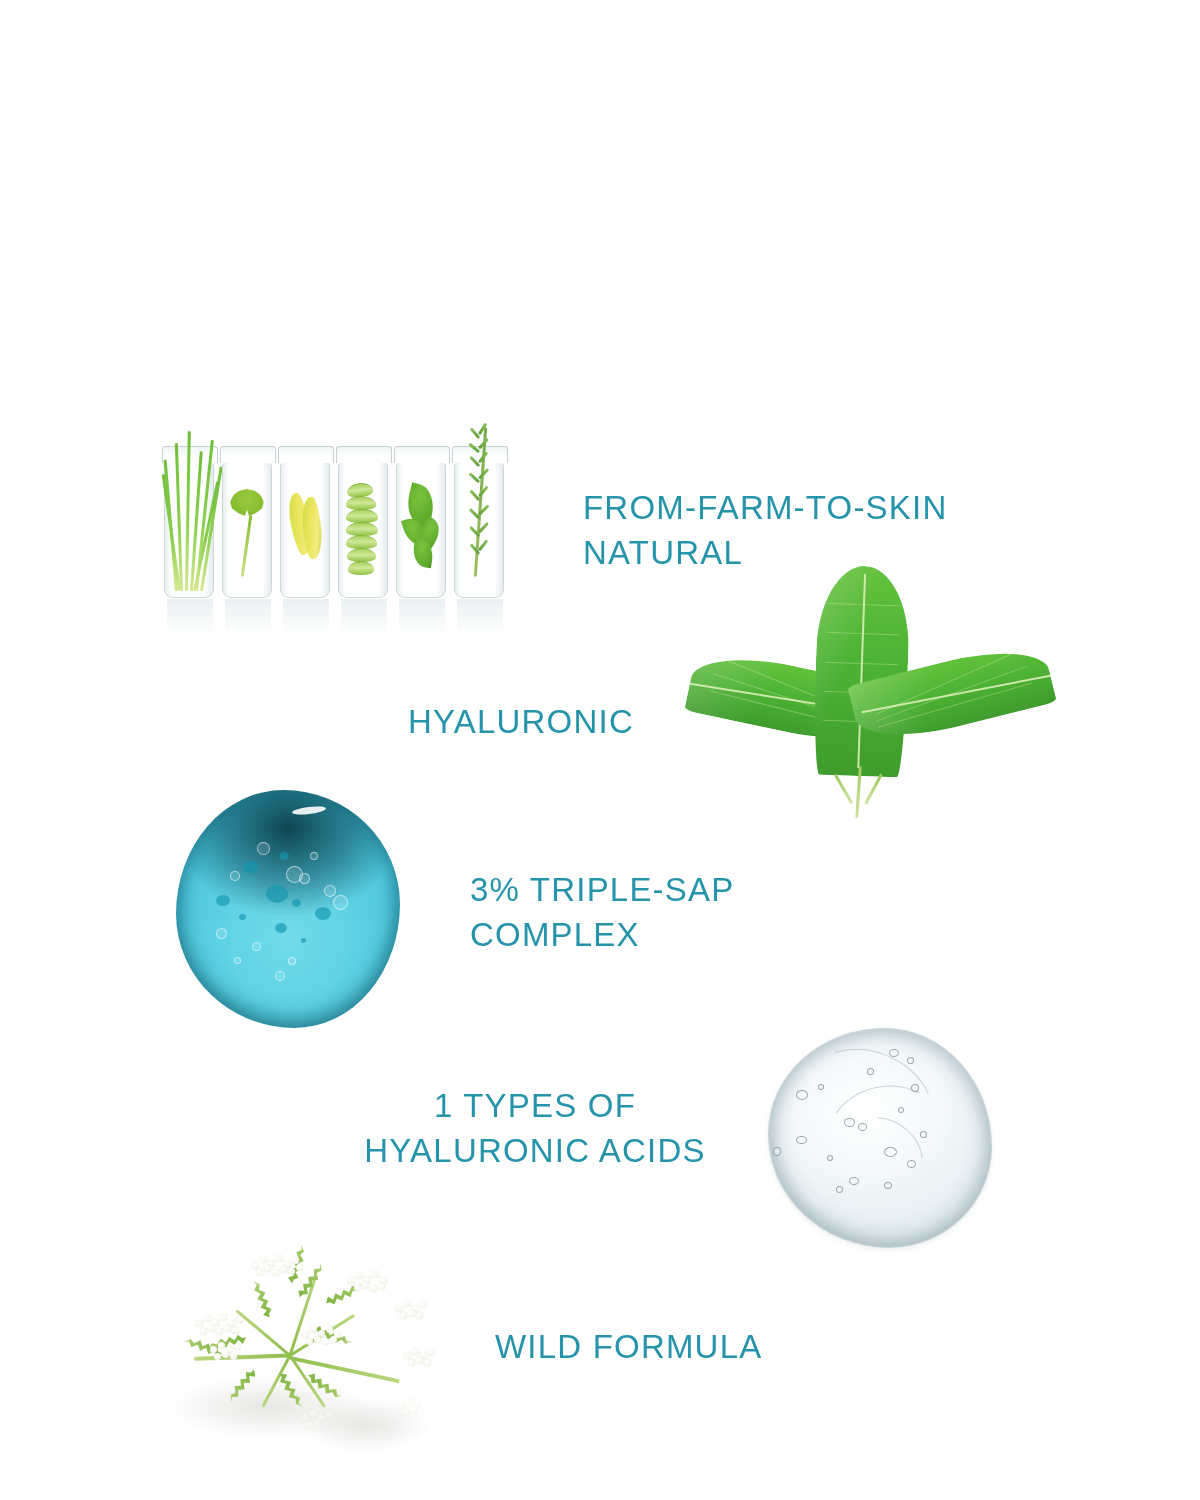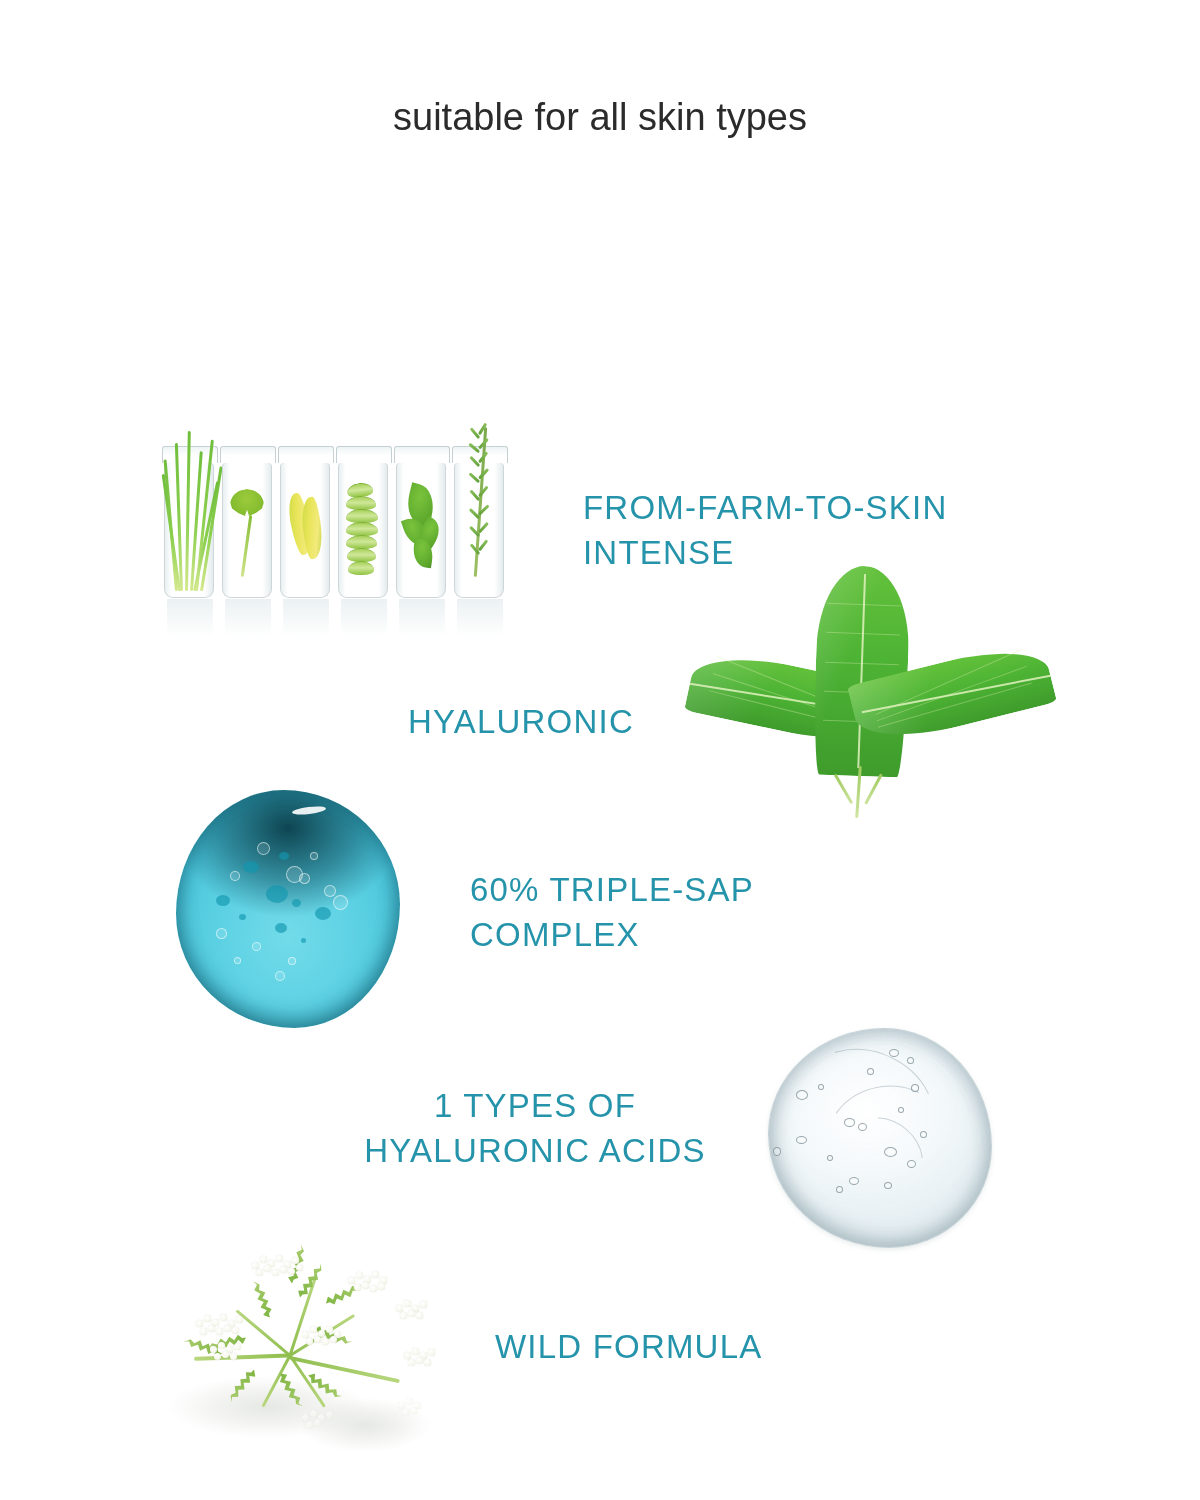--- a/index.html
+++ b/index.html
@@ -299,21 +299,20 @@
     background: radial-gradient(ellipse at 50% 50%, rgba(195,200,190,.42), rgba(255,255,255,0) 72%);
   }
 </style>
 </head>
 <body>
 
 <div class="header">
   <h1 class="headline">
   </h1>
   <p class="subhead">
-    <span class="s2">suitable for all skin types</span>
   </p>
 </div>
 
 <div class="vials">
 
   <div class="vial" style="left:4px;">
     <div class="content">
       <i class="blade" style="left:10px; height:132px; transform:rotate(-5deg);"></i>
       <i class="blade" style="left:15px; height:148px; transform:rotate(-2deg);"></i>
       <i class="blade" style="left:20px; height:160px; transform:rotate(1deg);"></i>
@@ -377,21 +376,21 @@
       <i class="needle" style="left:24px; top:54px;  transform:rotate(-136deg);"></i>
       <i class="needle" style="left:24px; top:68px;  transform:rotate(-48deg);"></i>
       <i class="needle" style="left:24px; top:72px;  transform:rotate(-134deg);"></i>
       <i class="needle" style="left:24px; top:86px;  transform:rotate(-52deg);"></i>
       <i class="needle" style="left:24px; top:90px;  transform:rotate(-130deg);"></i>
     </div>
   </div>
 </div>
 
 <div class="ing-label" id="label-farm">FROM-FARM-TO-SKIN
-INTENSE</div>
+NATURAL</div>
 
 <div class="leaves">
 
   <div class="leaf" style="left:10px; top:105px; width:200px; height:66px; transform:rotate(12deg); border-radius:50% 6% 50% 6%;">
     <i class="midrib" style="left:0; top:50%; width:96%; height:1.6px; margin:0; transform:rotate(-3deg);"></i>
     <i class="vein" style="top:30%; transform:rotate(10deg);"></i>
     <i class="vein" style="top:48%; transform:rotate(6deg);"></i>
     <i class="vein" style="top:66%; transform:rotate(2deg);"></i>
   </div>
 
@@ -436,21 +435,21 @@
   <i class="bub" style="left:66%; top:40%; width:10px; height:10px;"></i>
   <i class="bub" style="left:70%; top:44%; width:13px; height:13px;"></i>
   <i class="bub" style="left:18%; top:58%; width:9px;  height:9px;"></i>
   <i class="bub" style="left:34%; top:64%; width:7px;  height:7px;"></i>
   <i class="bub" style="left:50%; top:70%; width:6px;  height:6px;"></i>
   <i class="bub" style="left:60%; top:26%; width:6px;  height:6px;"></i>
   <i class="bub" style="left:44%; top:76%; width:8px;  height:8px;"></i>
   <i class="bub" style="left:26%; top:70%; width:5px;  height:5px;"></i>
 </div>
 
-<div class="ing-label" id="label-sap">60% TRIPLE-SAP
+<div class="ing-label" id="label-sap">3% TRIPLE-SAP
 COMPLEX</div>
 
 <div class="blob-clear">
   <i class="swirl" style="left:12%; top:10%; width:62%; height:52%; transform:rotate(24deg);"></i>
   <i class="swirl" style="left:26%; top:26%; width:52%; height:44%; transform:rotate(-14deg);"></i>
   <i class="swirl" style="left:34%; top:42%; width:36%; height:30%; transform:rotate(42deg);"></i>
   <i class="cbub" style="left:54%; top:9%;  width:8px;  height:6px;"></i>
   <i class="cbub" style="left:62%; top:13%; width:5px;  height:5px;"></i>
   <i class="cbub" style="left:12%; top:28%; width:10px; height:8px;"></i>
   <i class="cbub" style="left:22%; top:25%; width:4px;  height:4px;"></i>

